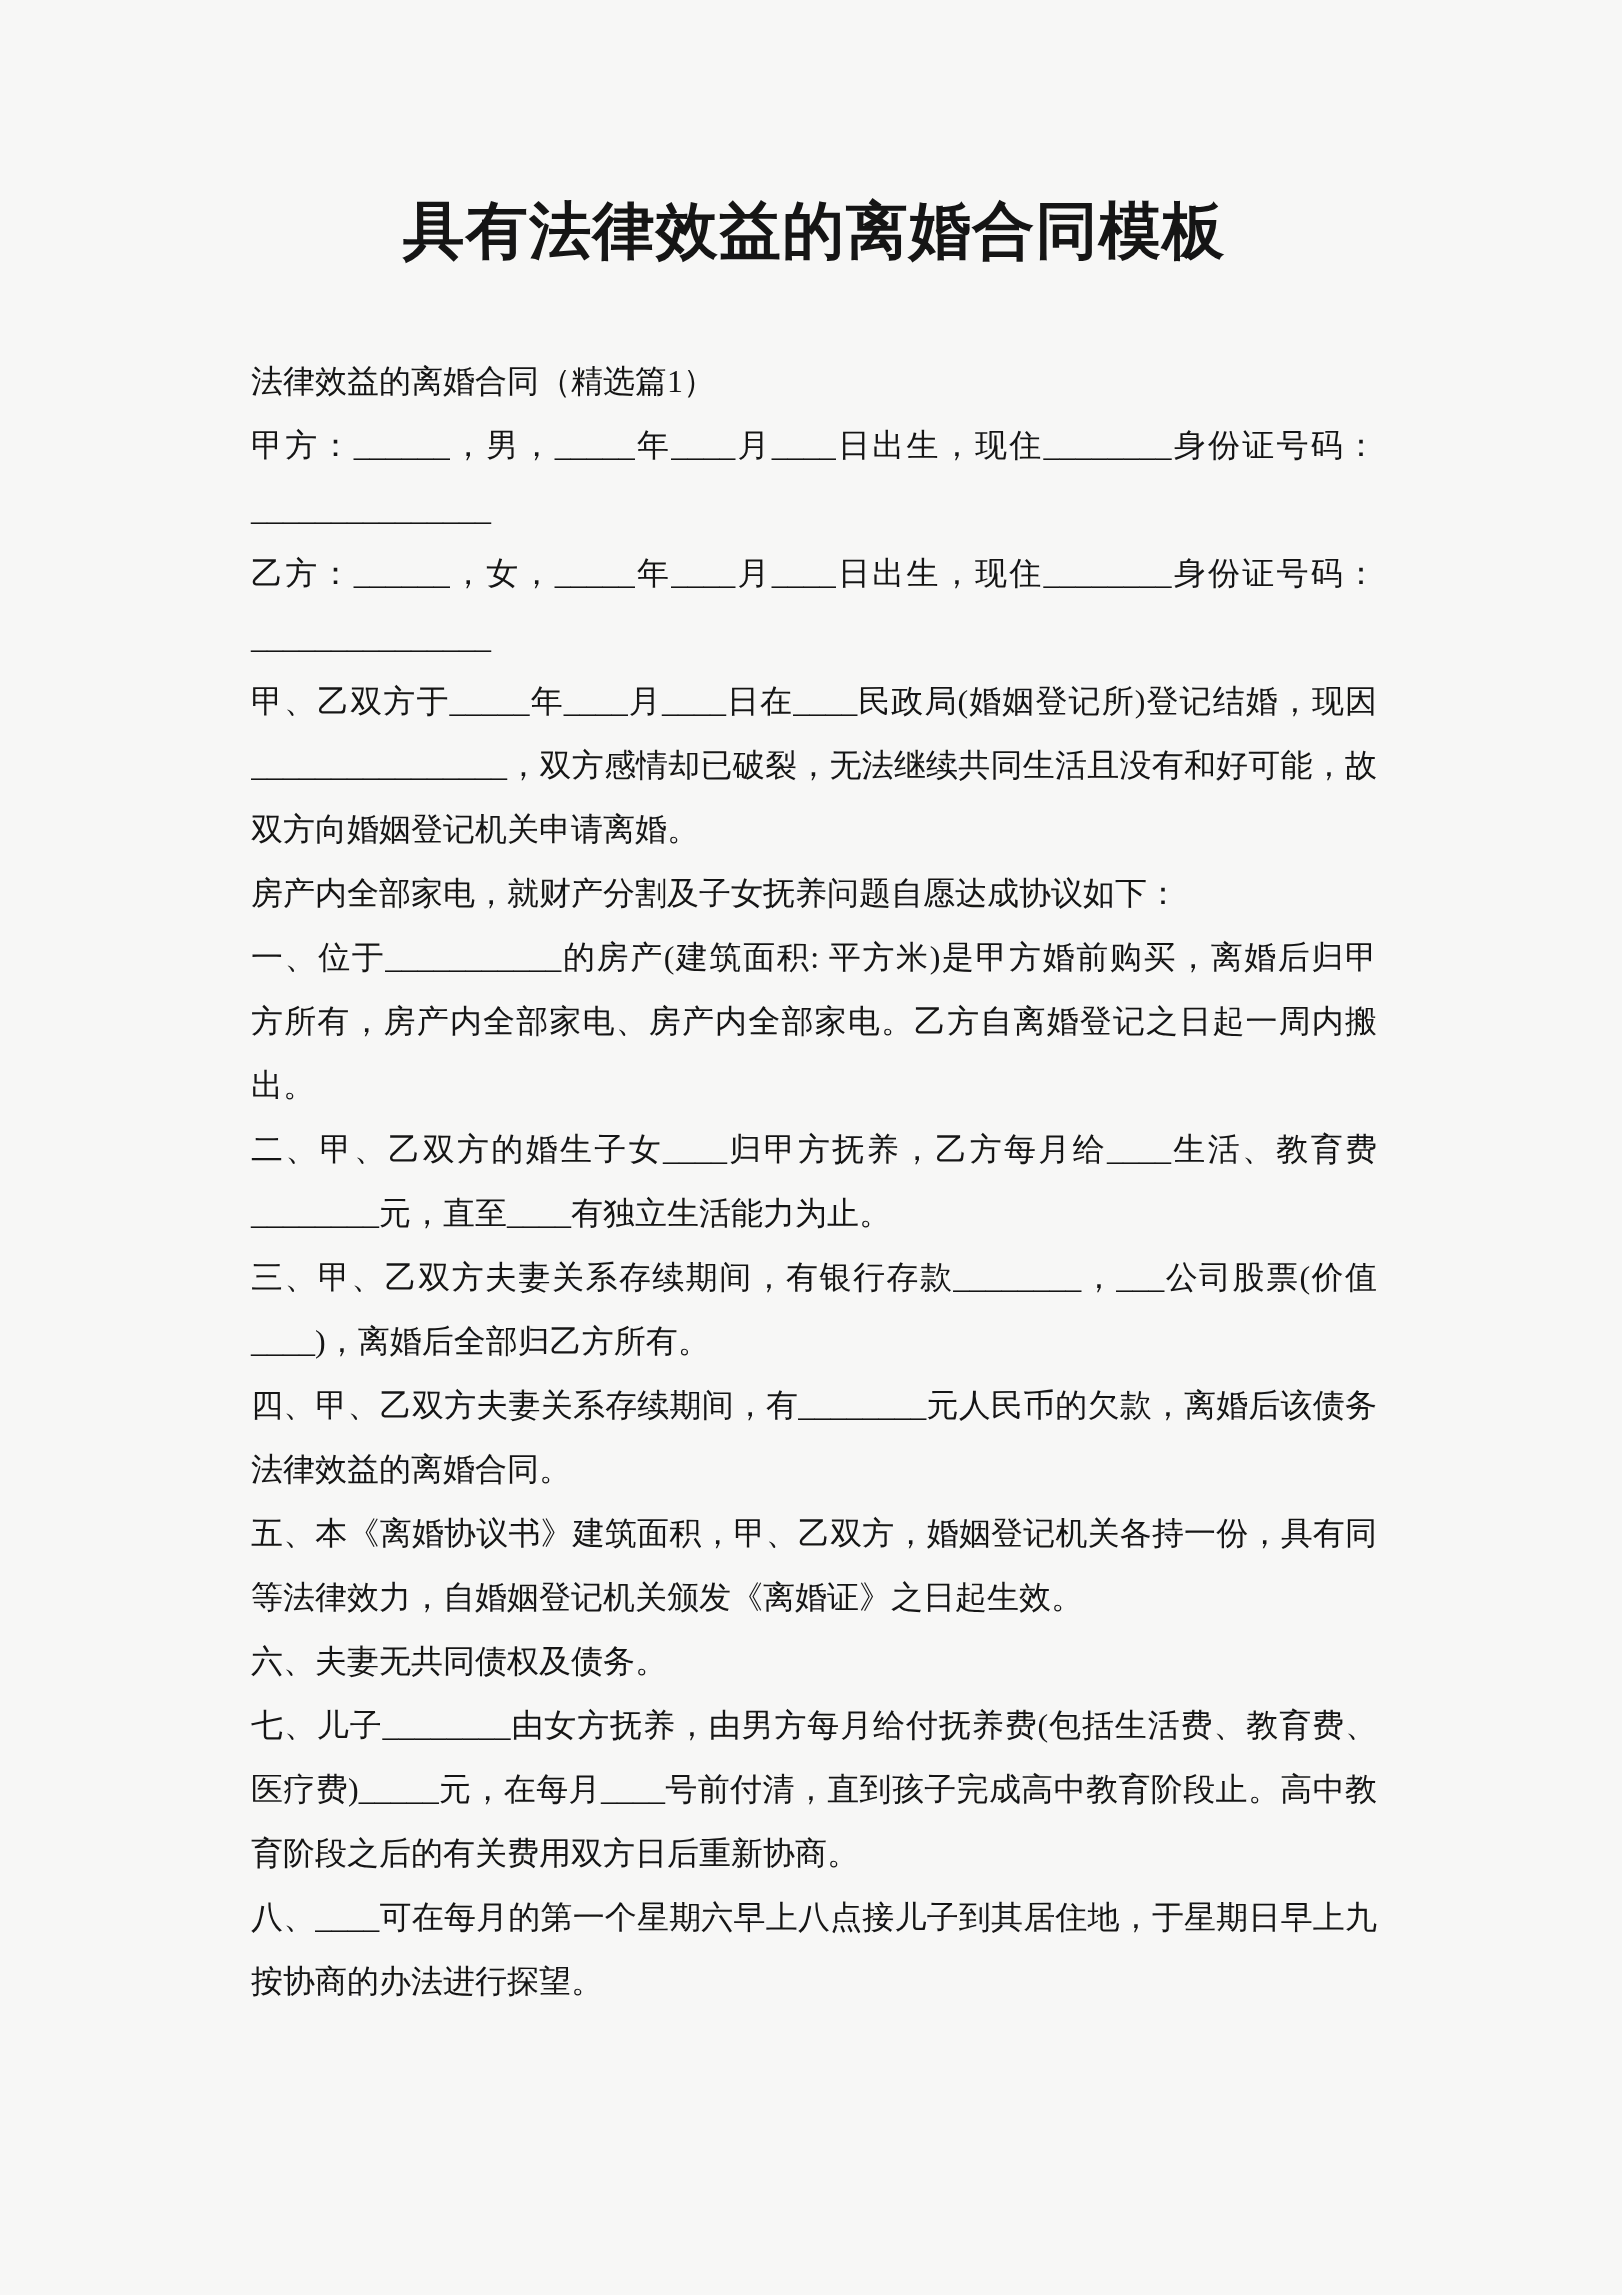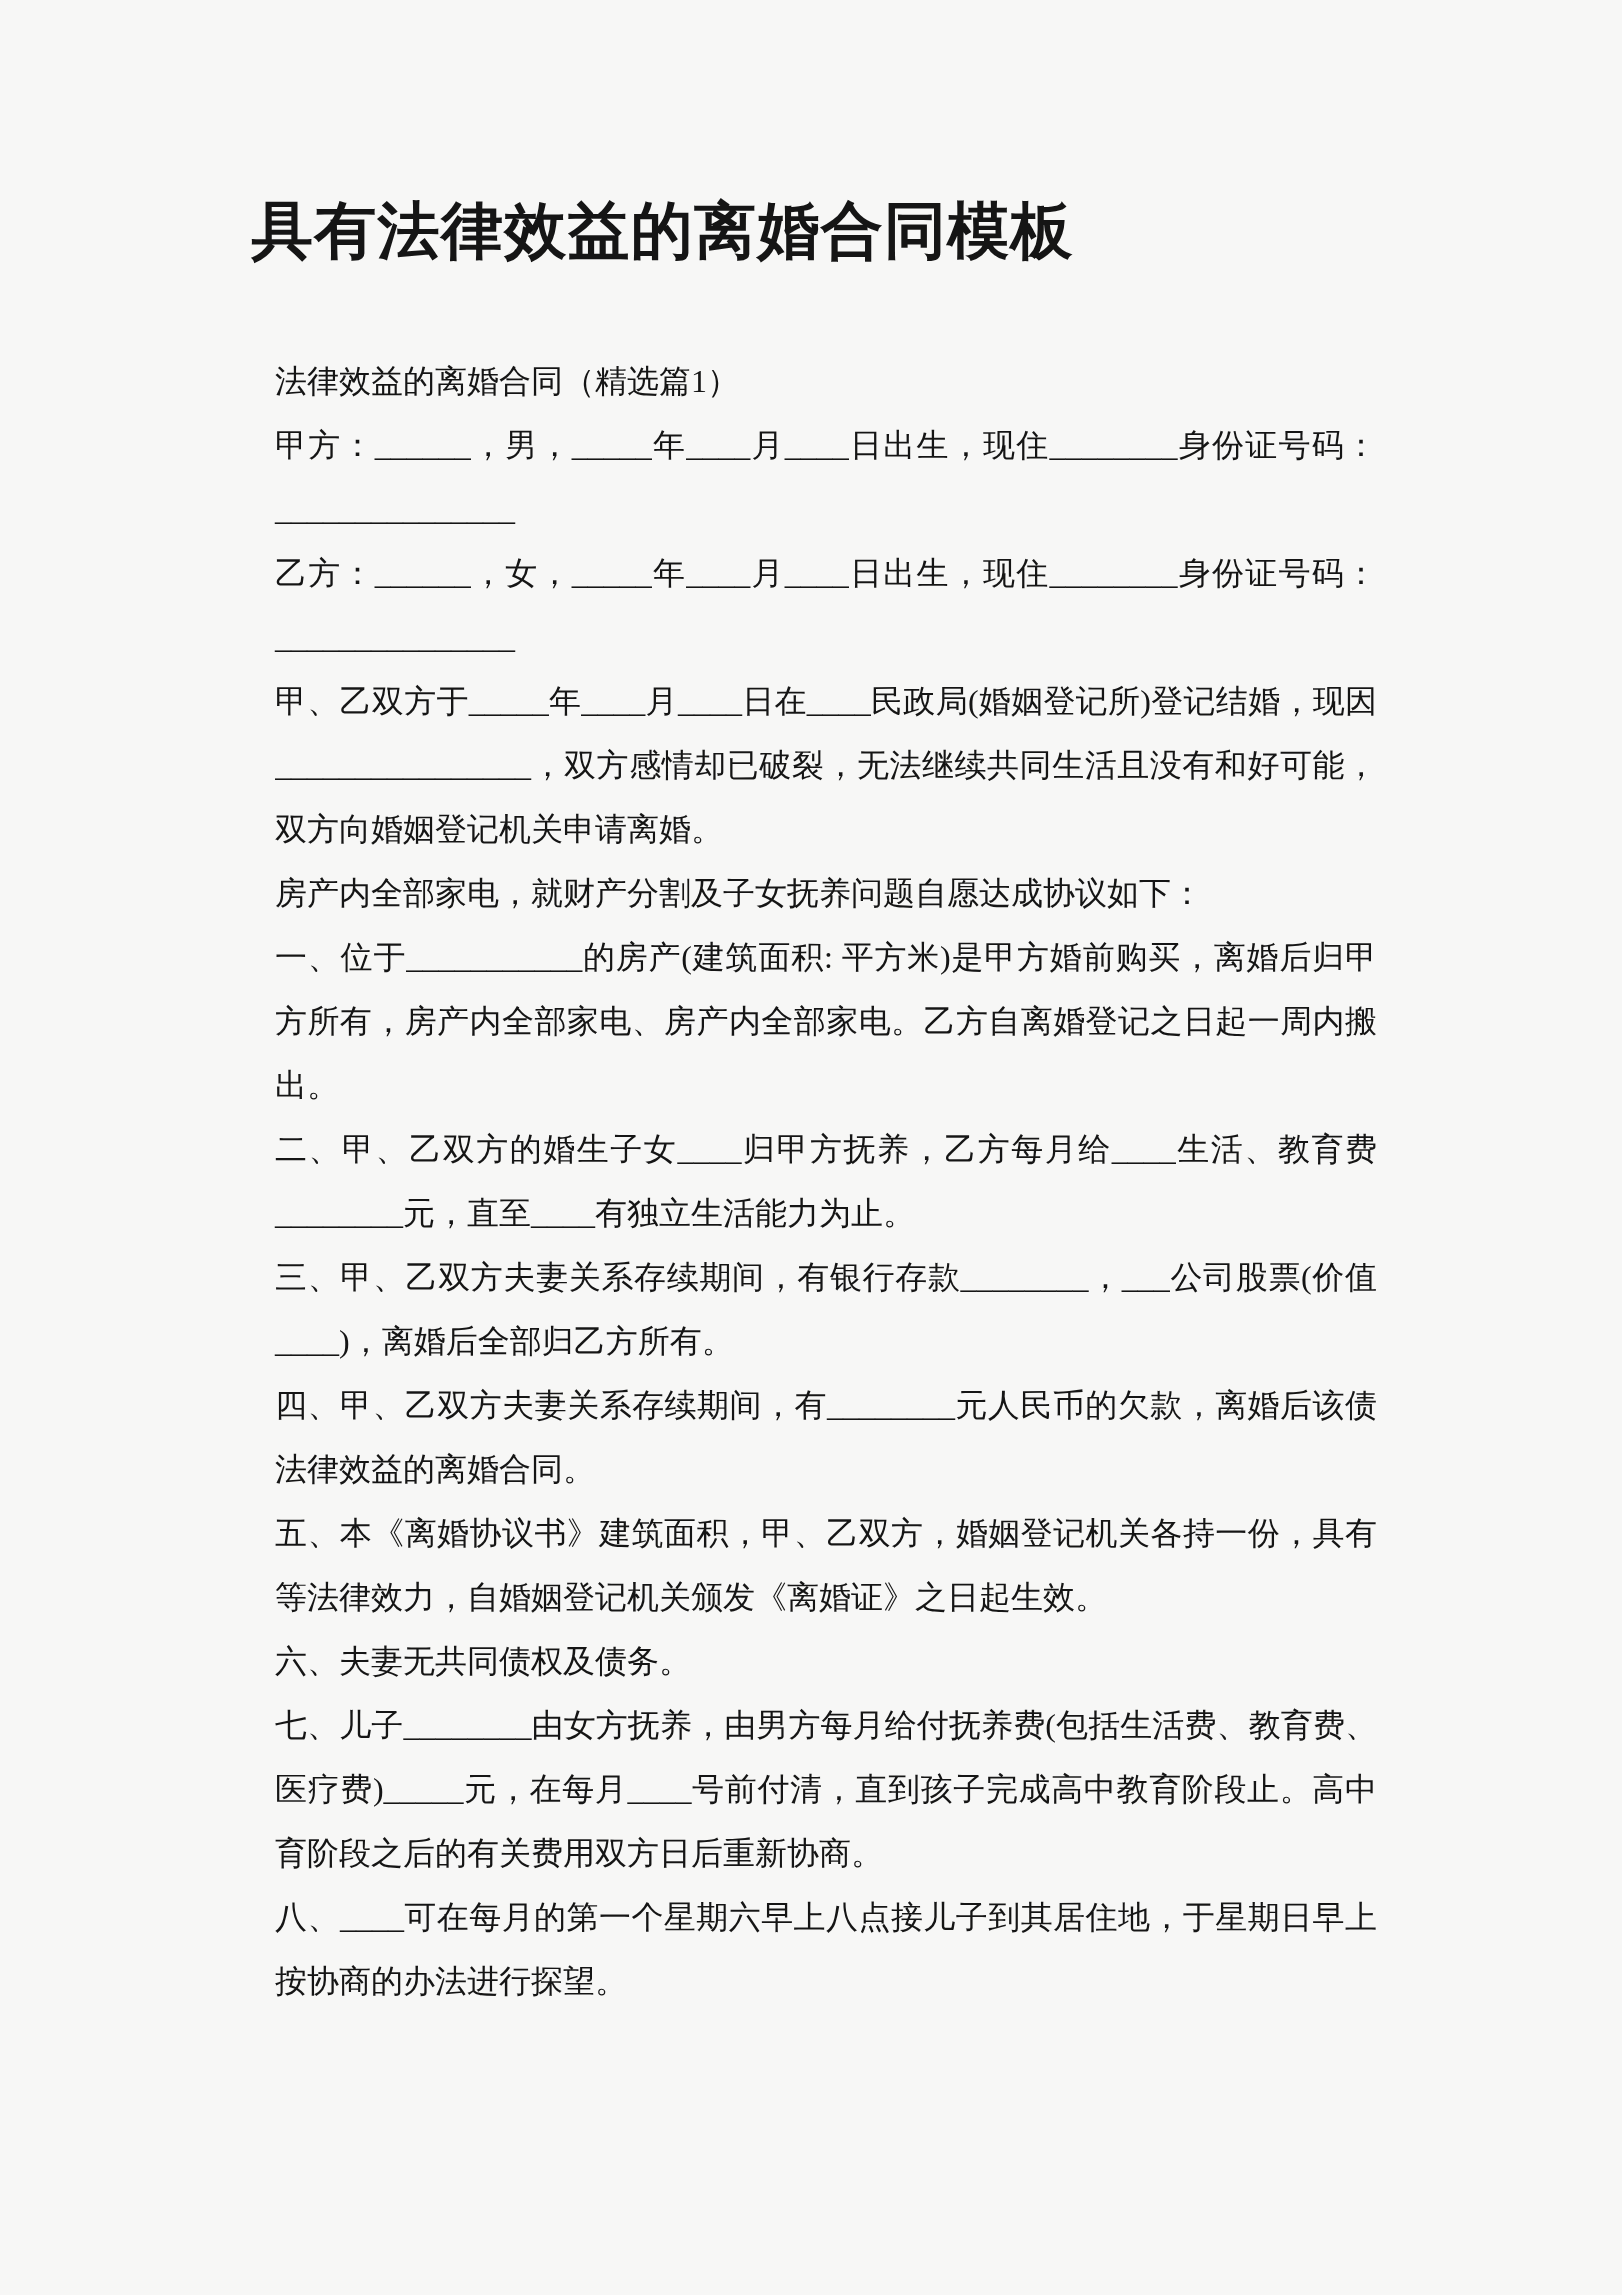--- a/index.html
+++ b/index.html
@@ -16,37 +16,37 @@
     overflow: hidden;
   }
   .doc-title {
     position: absolute;
     top: 195px;
     left: 251px;
     width: 1126px;
     font-size: 62px;
     font-weight: bold;
     line-height: 73px;
+    text-align: center;
     letter-spacing: 1.3px;
     white-space: nowrap;
   }
   .doc-body {
     position: absolute;
     top: 349px;
     left: 251px;
     width: 1126px;
   }
   .line {
     height: 64px;
     line-height: 64px;
     font-size: 32px;
     text-align: left;
     white-space: nowrap;
     overflow: visible;
-    margin-left: 24px;
   }
   .line.j {
     white-space: normal;
     text-align: justify;
     text-align-last: justify;
     text-justify: inter-character;
     overflow: hidden;
   }
 </style>
 </head>

